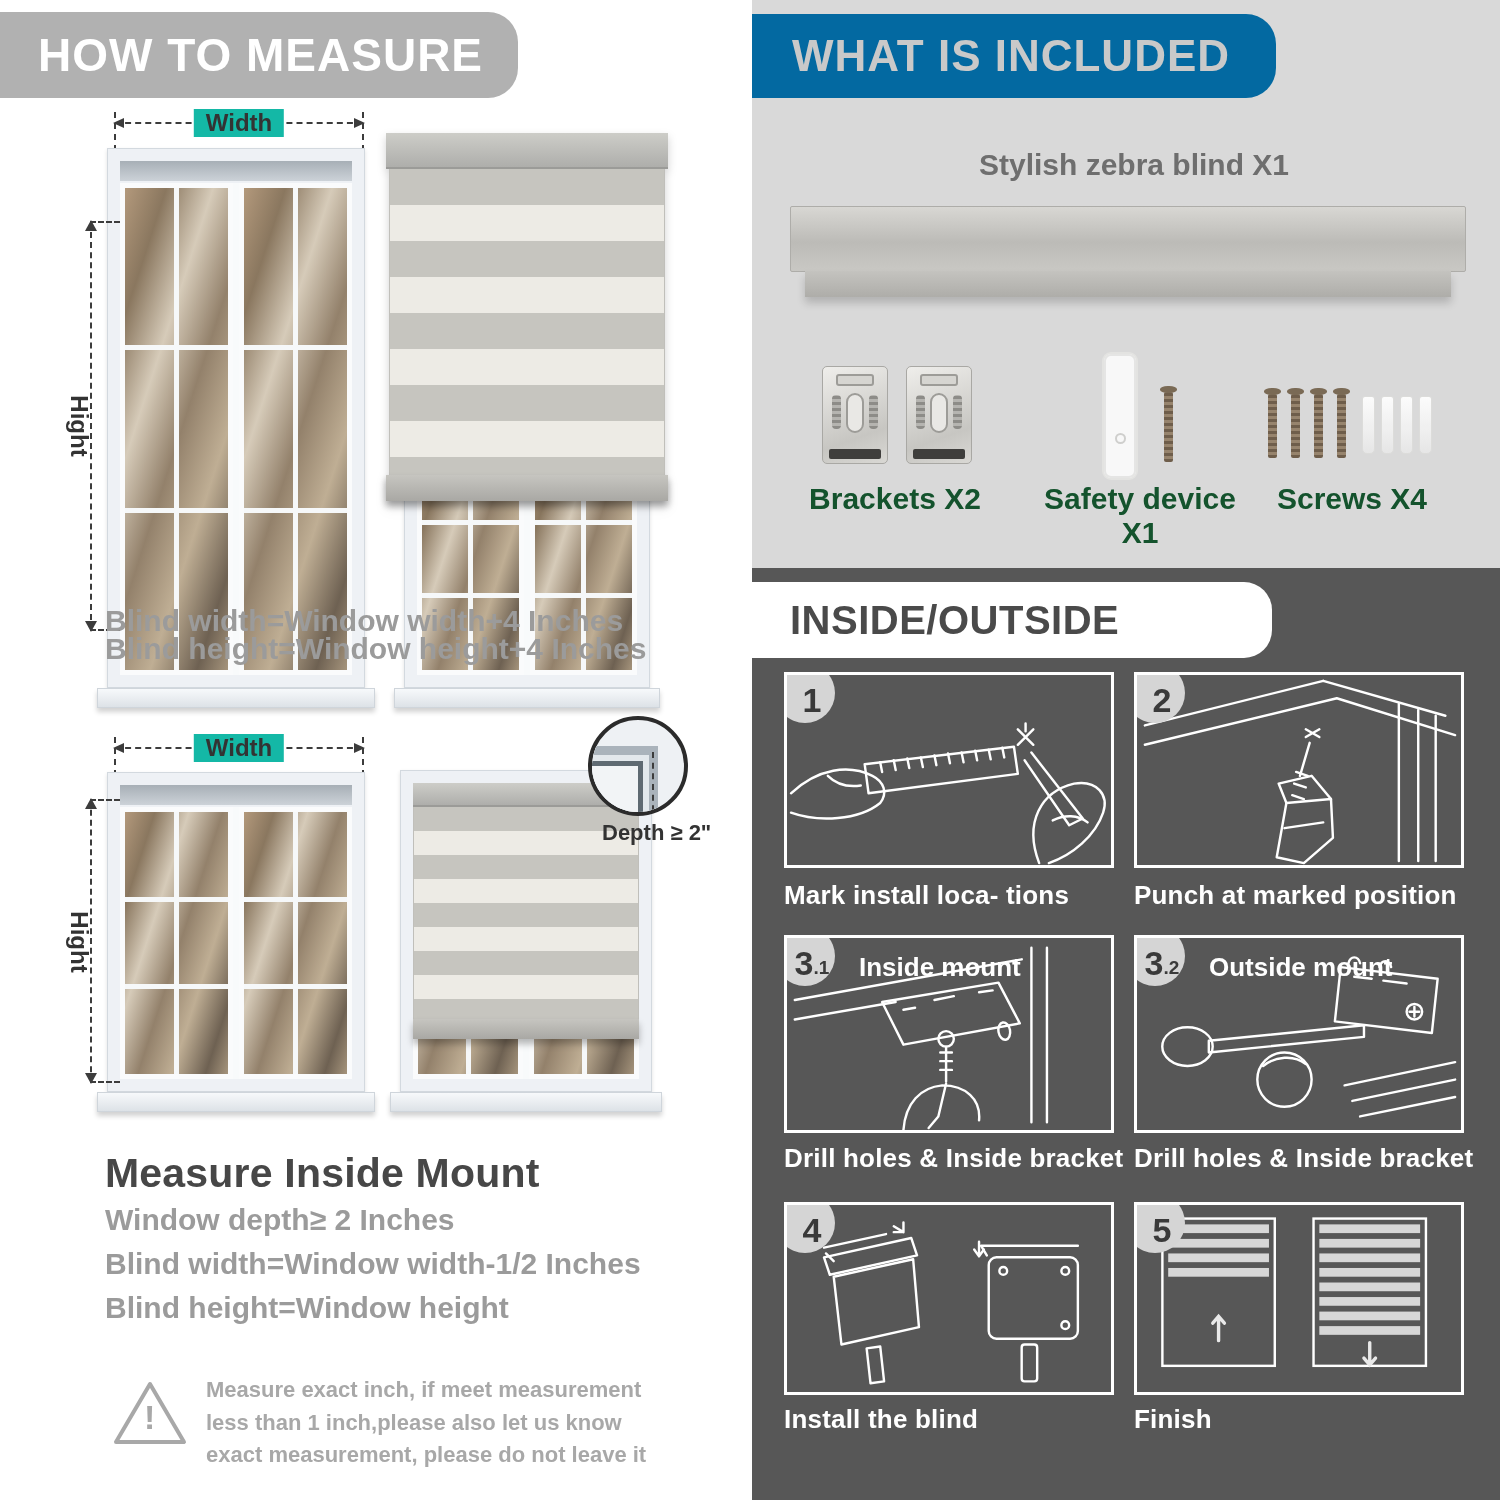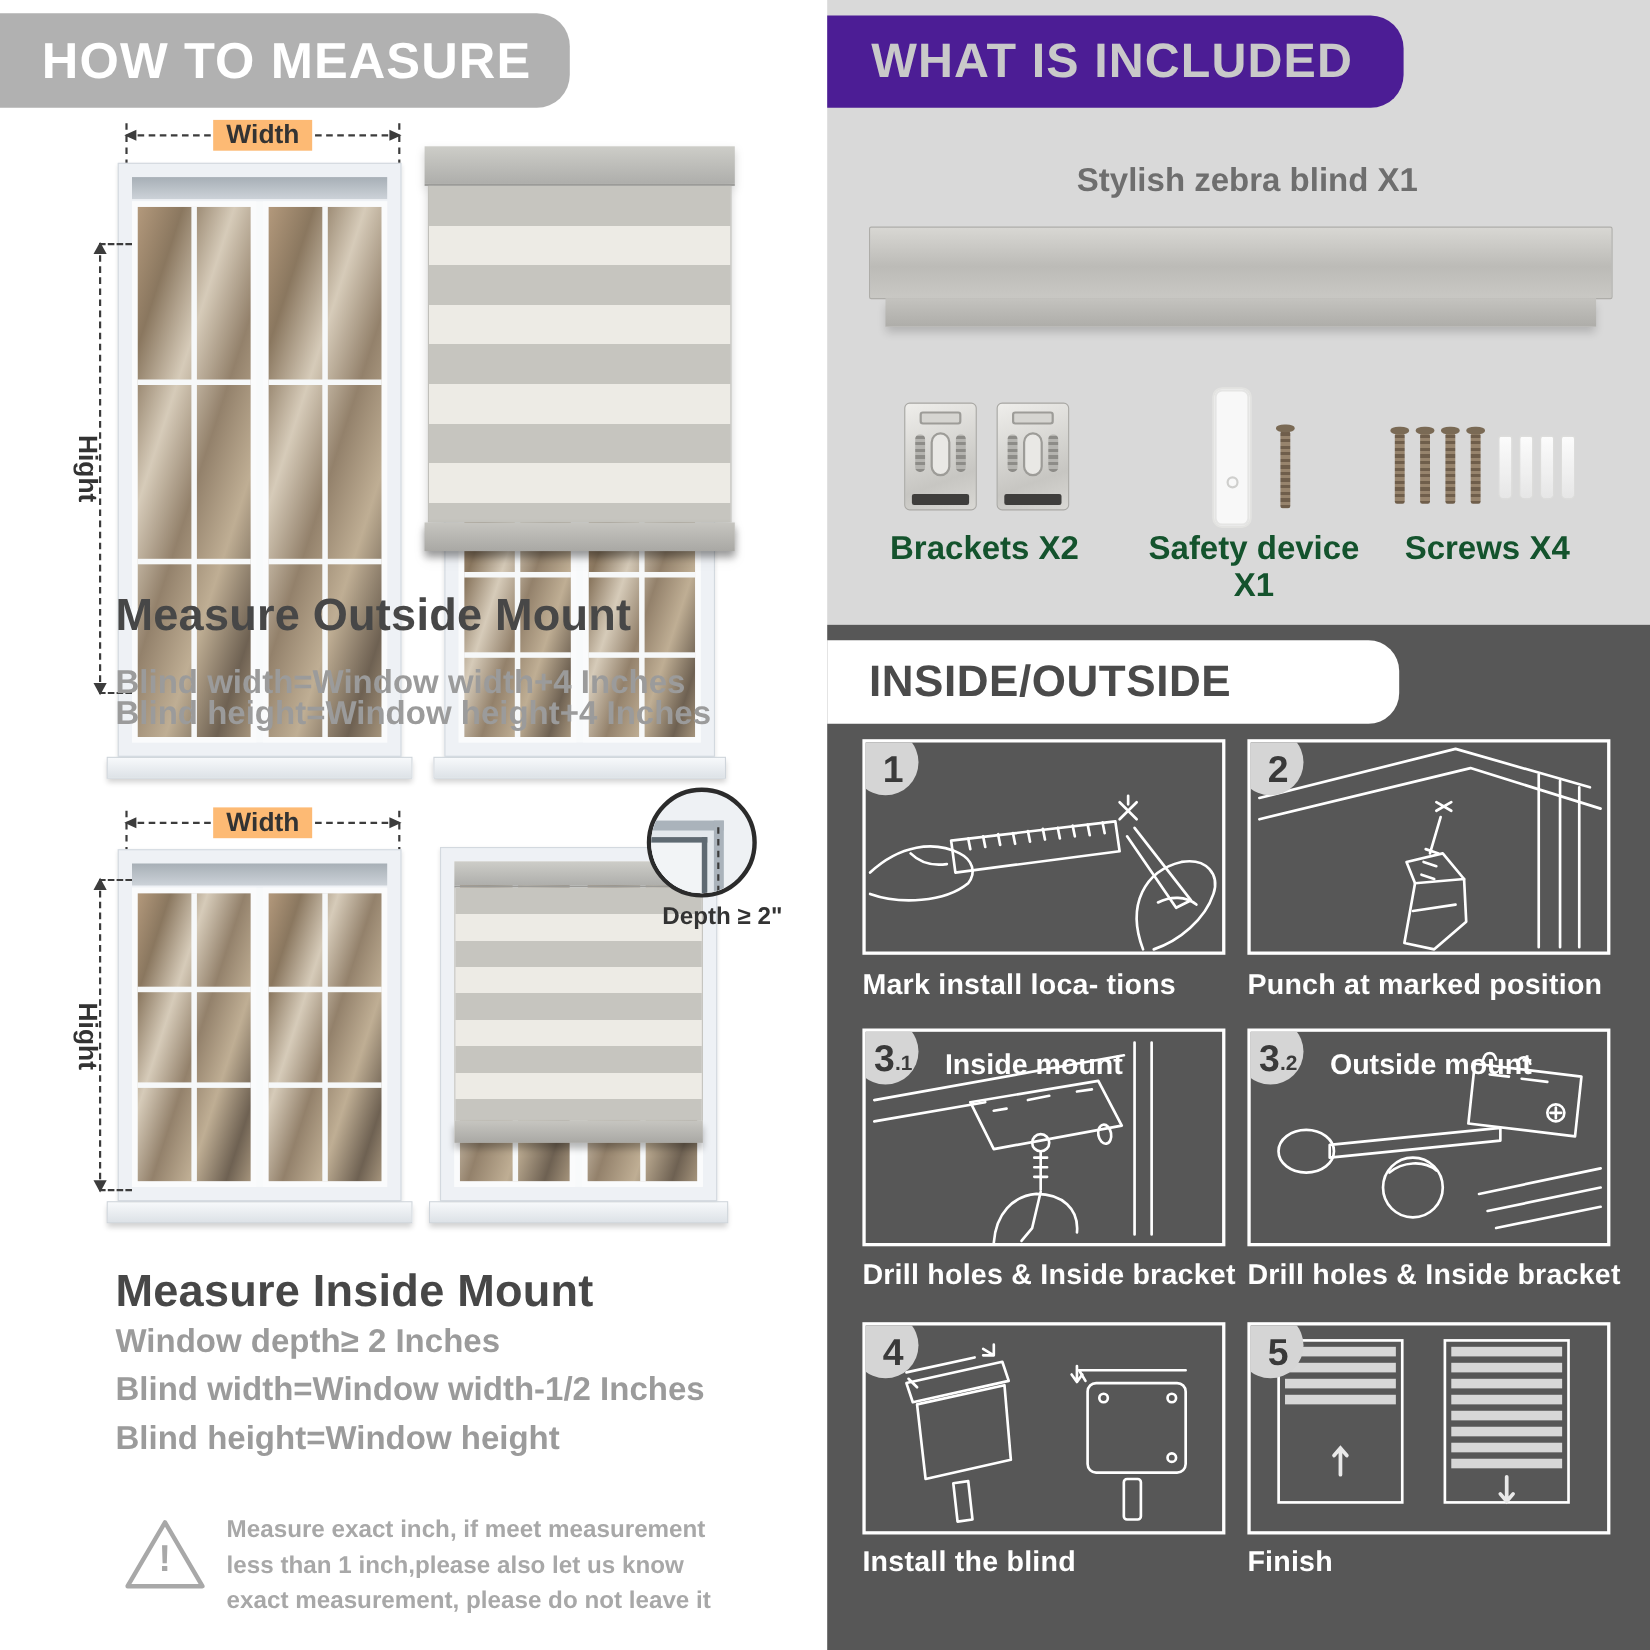--- a/index.html
+++ b/index.html
@@ -11,21 +11,21 @@
   .hdr-left {
     position:absolute; left:0; top:12px; width:518px; height:86px;
     background:#b1b1b1; border-radius:0 30px 30px 0;
     color:#ffffff; font-size:46px; font-weight:700; letter-spacing:1px;
     line-height:86px; padding-left:38px;
   }
   .panel-light { position:absolute; left:752px; top:0; width:748px; height:568px; background:#d9d9d9; }
   .panel-dark  { position:absolute; left:752px; top:568px; width:748px; height:932px; background:#575757; }
   .hdr-included {
     position:absolute; left:752px; top:14px; width:524px; height:84px;
-    background:#4c1d95; border-radius:0 30px 30px 0;
+    background:#0369a1; border-radius:0 30px 30px 0;
     color:#c9c9c9; font-size:44px; font-weight:700; letter-spacing:1px;
     line-height:84px; padding-left:40px;
   }
   .hdr-mount {
     position:absolute; left:752px; top:582px; width:520px; height:76px;
     background:#ffffff; border-radius:0 28px 28px 0;
     color:#4a4a4a; font-size:40px; font-weight:700; letter-spacing:0.5px;
     line-height:76px; padding-left:38px;
   }
 
@@ -61,21 +61,21 @@
   .inblind { position:absolute; left:12px; right:12px; top:12px; }
   .inblind .fabric { background:repeating-linear-gradient(180deg,#c6c5bf 0 24px,#edebe5 24px 48px); }
 
   
   .harrow { position:absolute; border-top:2px dashed #3c3c3c; }
   .harrow .ah-l { position:absolute; left:-2px; top:-6px; width:0; height:0;
     border-top:5px solid transparent; border-bottom:5px solid transparent; border-right:11px solid #3c3c3c; }
   .harrow .ah-r { position:absolute; right:-2px; top:-6px; width:0; height:0;
     border-top:5px solid transparent; border-bottom:5px solid transparent; border-left:11px solid #3c3c3c; }
   .harrow .wlabel { position:absolute; left:50%; transform:translateX(-50%); top:-15px;
-    background:#fdba74; padding:0 12px; font-size:24px; font-weight:700; color:#333; }
+    background:#14b8a6; padding:0 12px; font-size:24px; font-weight:700; color:#333; }
   .harrow .guide { position:absolute; top:-12px; height:50px; border-left:2px dashed #3c3c3c; }
   .harrow .g-l { left:-1px; } .harrow .g-r { right:-1px; }
 
   .varrow { position:absolute; border-left:2px dashed #3c3c3c; width:0; }
   .varrow .ah-u { position:absolute; top:-2px; left:-7px; width:0; height:0;
     border-left:6px solid transparent; border-right:6px solid transparent; border-bottom:11px solid #3c3c3c; }
   .varrow .ah-d { position:absolute; bottom:-2px; left:-7px; width:0; height:0;
     border-left:6px solid transparent; border-right:6px solid transparent; border-top:11px solid #3c3c3c; }
   .varrow .tick { position:absolute; left:-2px; width:30px; border-top:2px dashed #3c3c3c; }
   .varrow .t-top { top:-1px; } .varrow .t-bot { bottom:-1px; }
@@ -175,21 +175,20 @@
       <div class="sash"></div>
     </div>
   </div>
   <div class="sill" style="left:394px; top:688px; width:266px; height:20px;"></div>
   <div class="blind" style="left:386px; top:133px; width:282px;">
     <div class="cassette" style="height:36px;"></div>
     <div class="fabric" style="height:306px; margin:0 3px;"></div>
     <div class="rail" style="height:26px;"></div>
   </div>
 
-  <div class="m-title" style="left:105px; top:536px;">Measure Outside Mount</div>
   <div class="m-line" style="left:105px; top:604px;">Blind width=Window width+4 Inches</div>
   <div class="m-line" style="left:105px; top:632px;">Blind height=Window height+4 Inches</div>
 
   <div class="harrow" style="left:115px; top:747px; width:248px;">
     <span class="ah-l"></span>
     <span class="ah-r"></span>
     <span class="guide g-l"></span>
     <span class="guide g-r"></span>
     <span class="wlabel">Width</span>
   </div>

